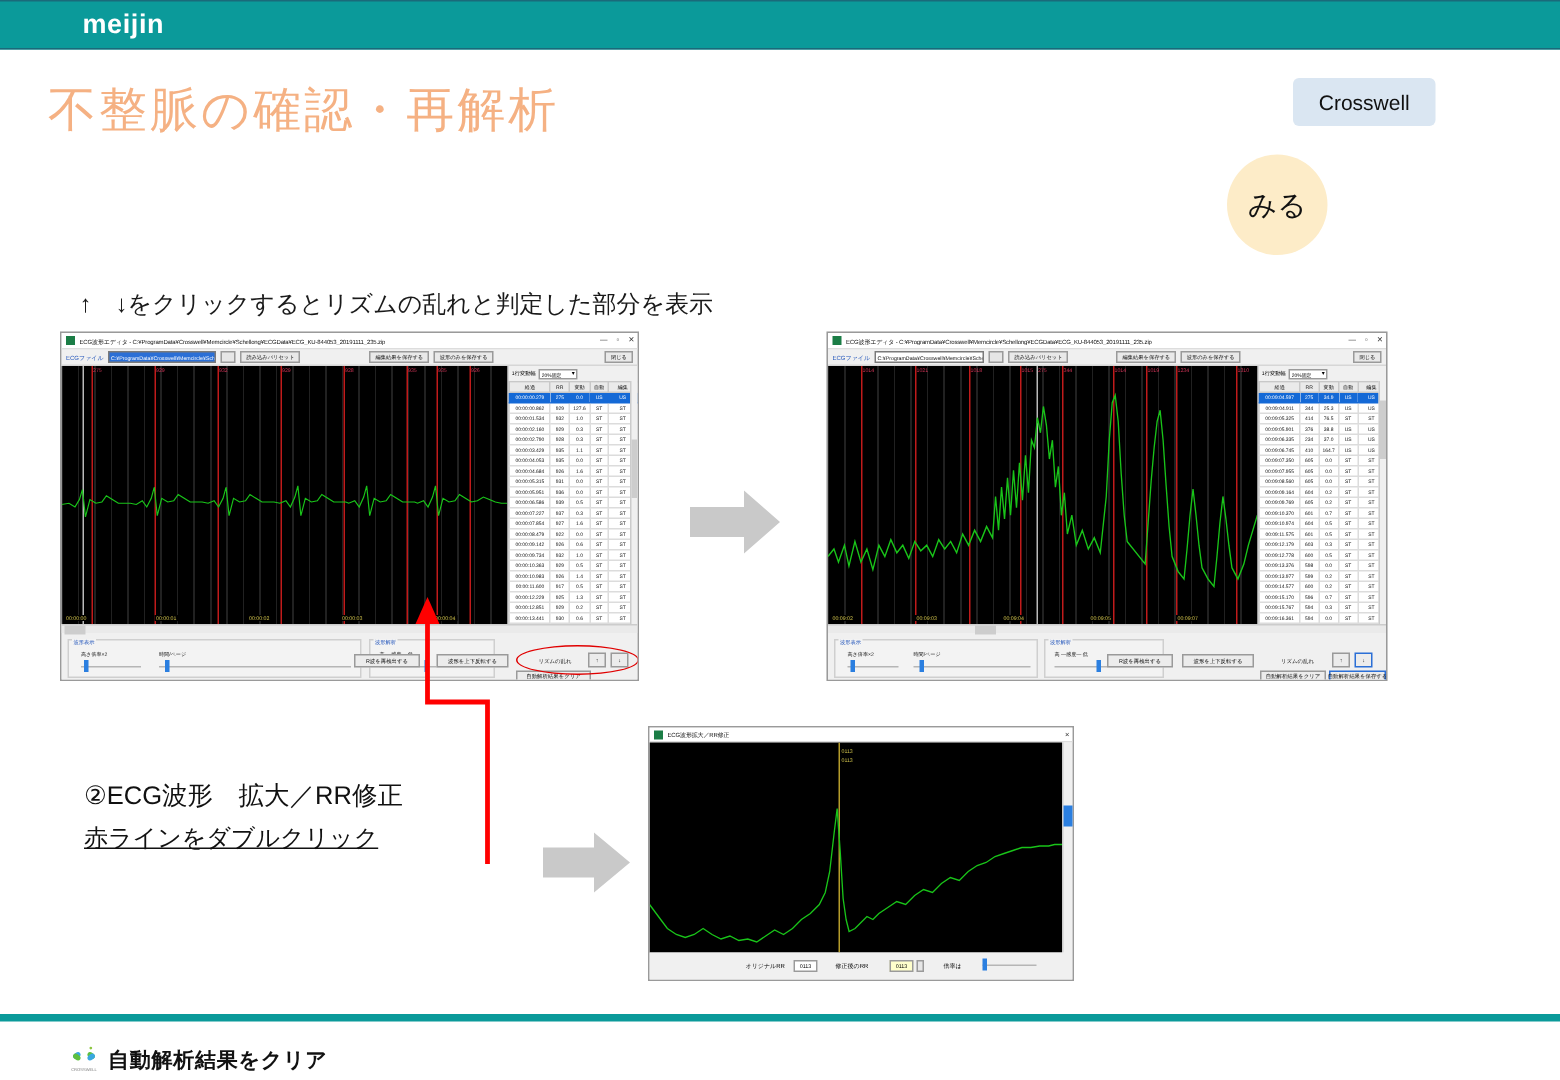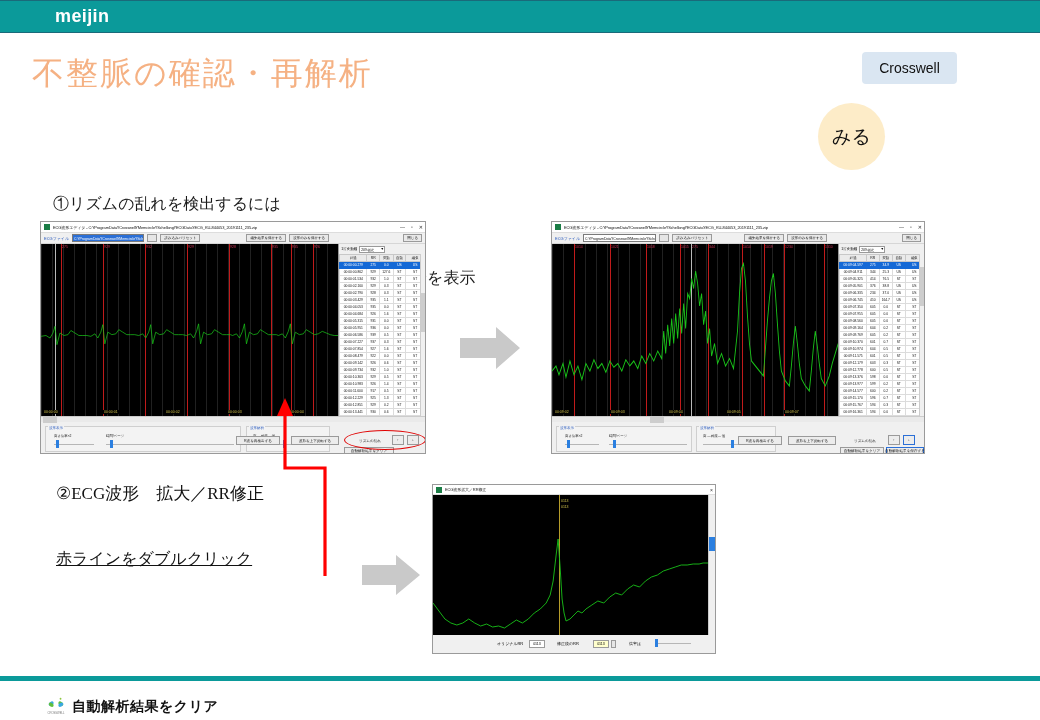--- a/index.html
+++ b/index.html
@@ -44,21 +44,21 @@
     color:#111; font-size:19px;
   }
 
   
   .instr{
     position:absolute; left:53px; top:142px;
     font-size:16px; color:#1a1a1a; line-height:1.55; white-space:pre;
   }
 
   
-  .step2{ position:absolute; left:56px; top:482px; font-size:17px; color:#111;font-family:Liberation Serif, serif; }
+  .step2{ position:absolute; left:56px; top:519px; font-size:17px; color:#111; }
   .step2b{ position:absolute; left:56px; top:549px; font-size:16px; color:#111;text-decoration:underline; }
 
   
   .win{
     position:absolute; background:#f0f0f0;
     border:1px solid #9a9a9a; overflow:hidden;
   }
   .win-title{
     height:11px; background:#ffffff; display:flex; align-items:center;
     position:relative; border-bottom:1px solid #ddd;
@@ -181,21 +181,20 @@
 
 <div class="topbar">
   <div class="brand">meijin</div>
 </div>
 
 <div class="page-title">不整脈の確認・再解析</div>
 <div class="chip">Crosswell</div>
 <div class="circle-miru">みる</div>
 
 <div class="instr">
-  <div>①リズムの乱れを検出するには</div>
   <div>↑　↓をクリックするとリズムの乱れと判定した部分を表示</div>
 </div>
 
 <div class="step2">②ECG波形　拡大／RR修正</div>
 <div class="step2b">赤ラインをダブルクリック</div>
 
 <div class="win" id="win1" style="left:40px; top:221px; width:386px; height:233px;">
   <div class="win-title">
     <span class="win-ico"></span>
     <span class="win-title-text">ECG波形エディタ - C:¥ProgramData¥Crosswell¥Memcircle¥Schellong¥ECGData¥ECG_KU-844053_20191111_235.zip</span>

